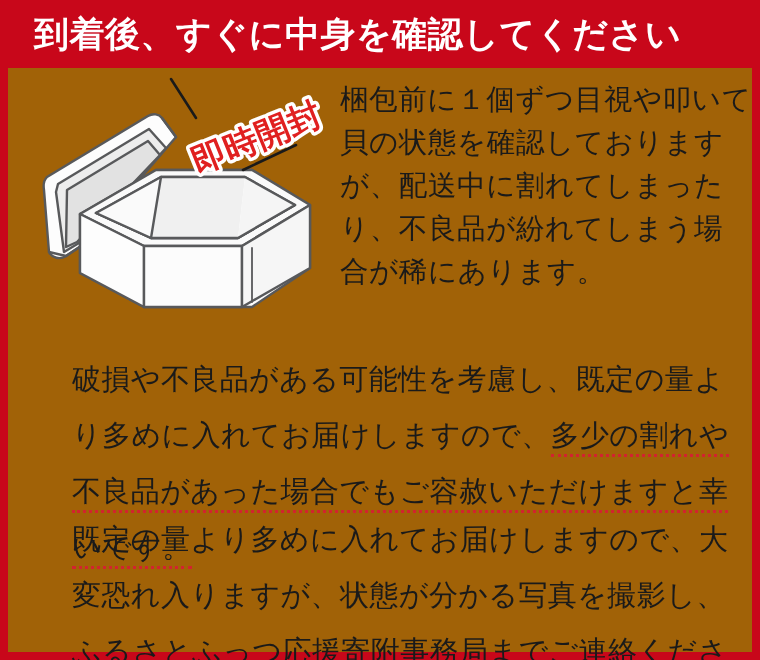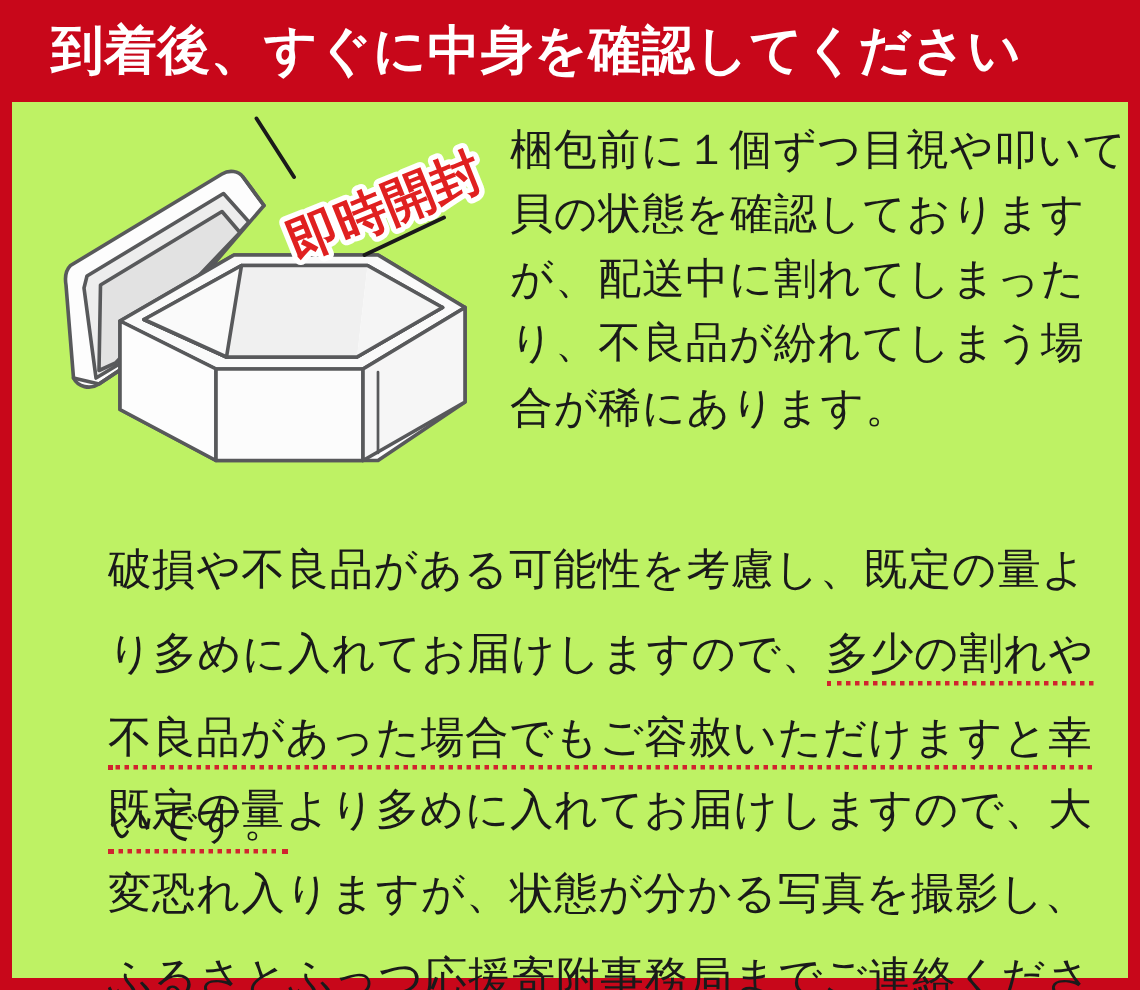--- a/index.html
+++ b/index.html
@@ -12,21 +12,21 @@
     height: 660px;
     font-family: "DejaVu Sans", "Liberation Sans", sans-serif;
     overflow: hidden;
   }
 
   #notice-card {
     position: relative;
     width: 760px;
     height: 660px;
     box-sizing: border-box;
-    background: #bef264;
+    background: #a16207;
     border-left: 8px solid var(--brand, #c8071a);
     border-right: 8px solid var(--brand, #c8071a);
     border-bottom: 8px solid var(--brand, #c8071a);
   }
 
   
   #header-banner {
     position: absolute;
     left: -8px;
     top: 0;

